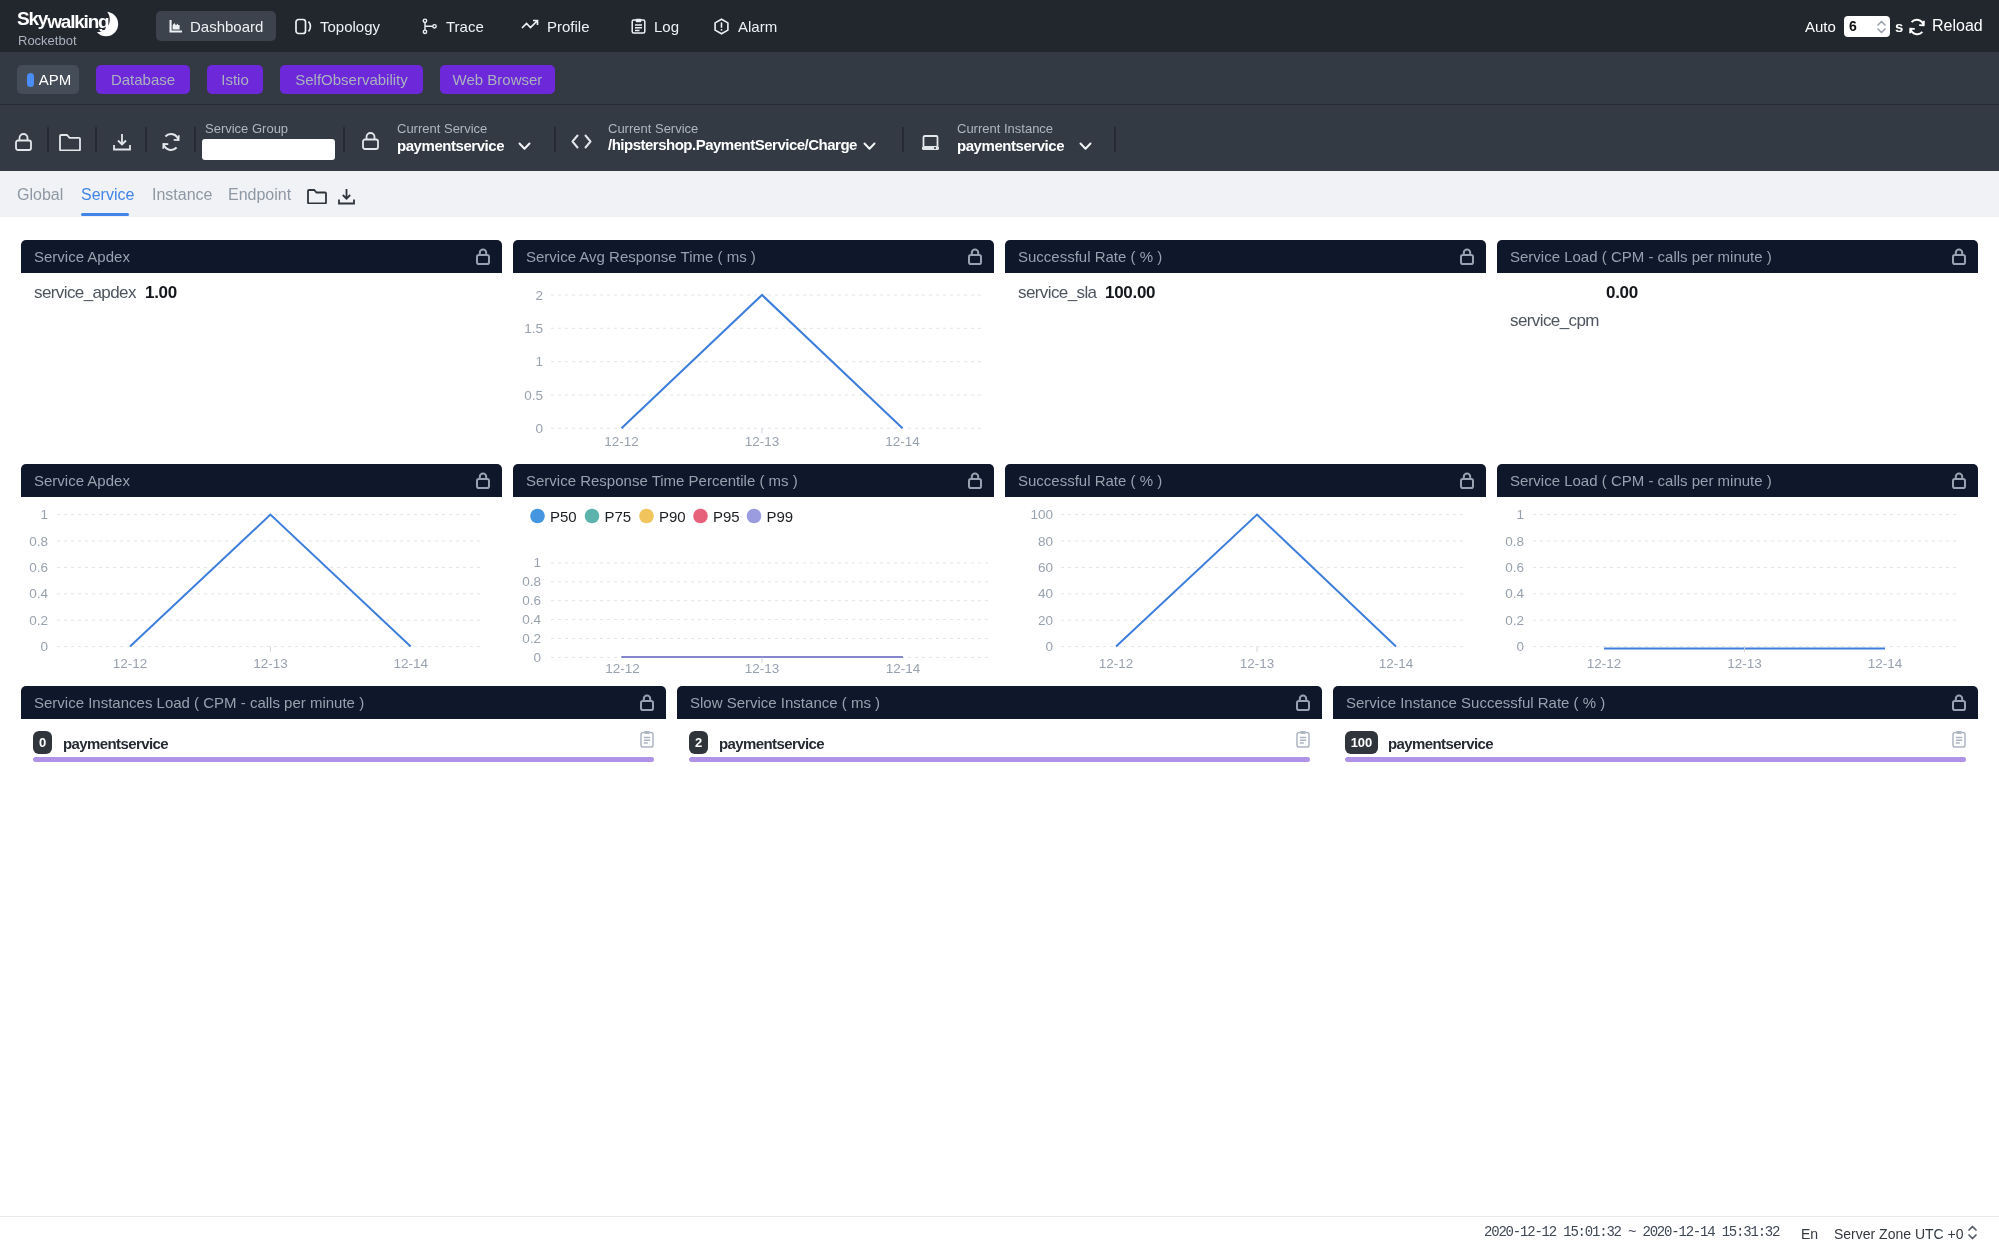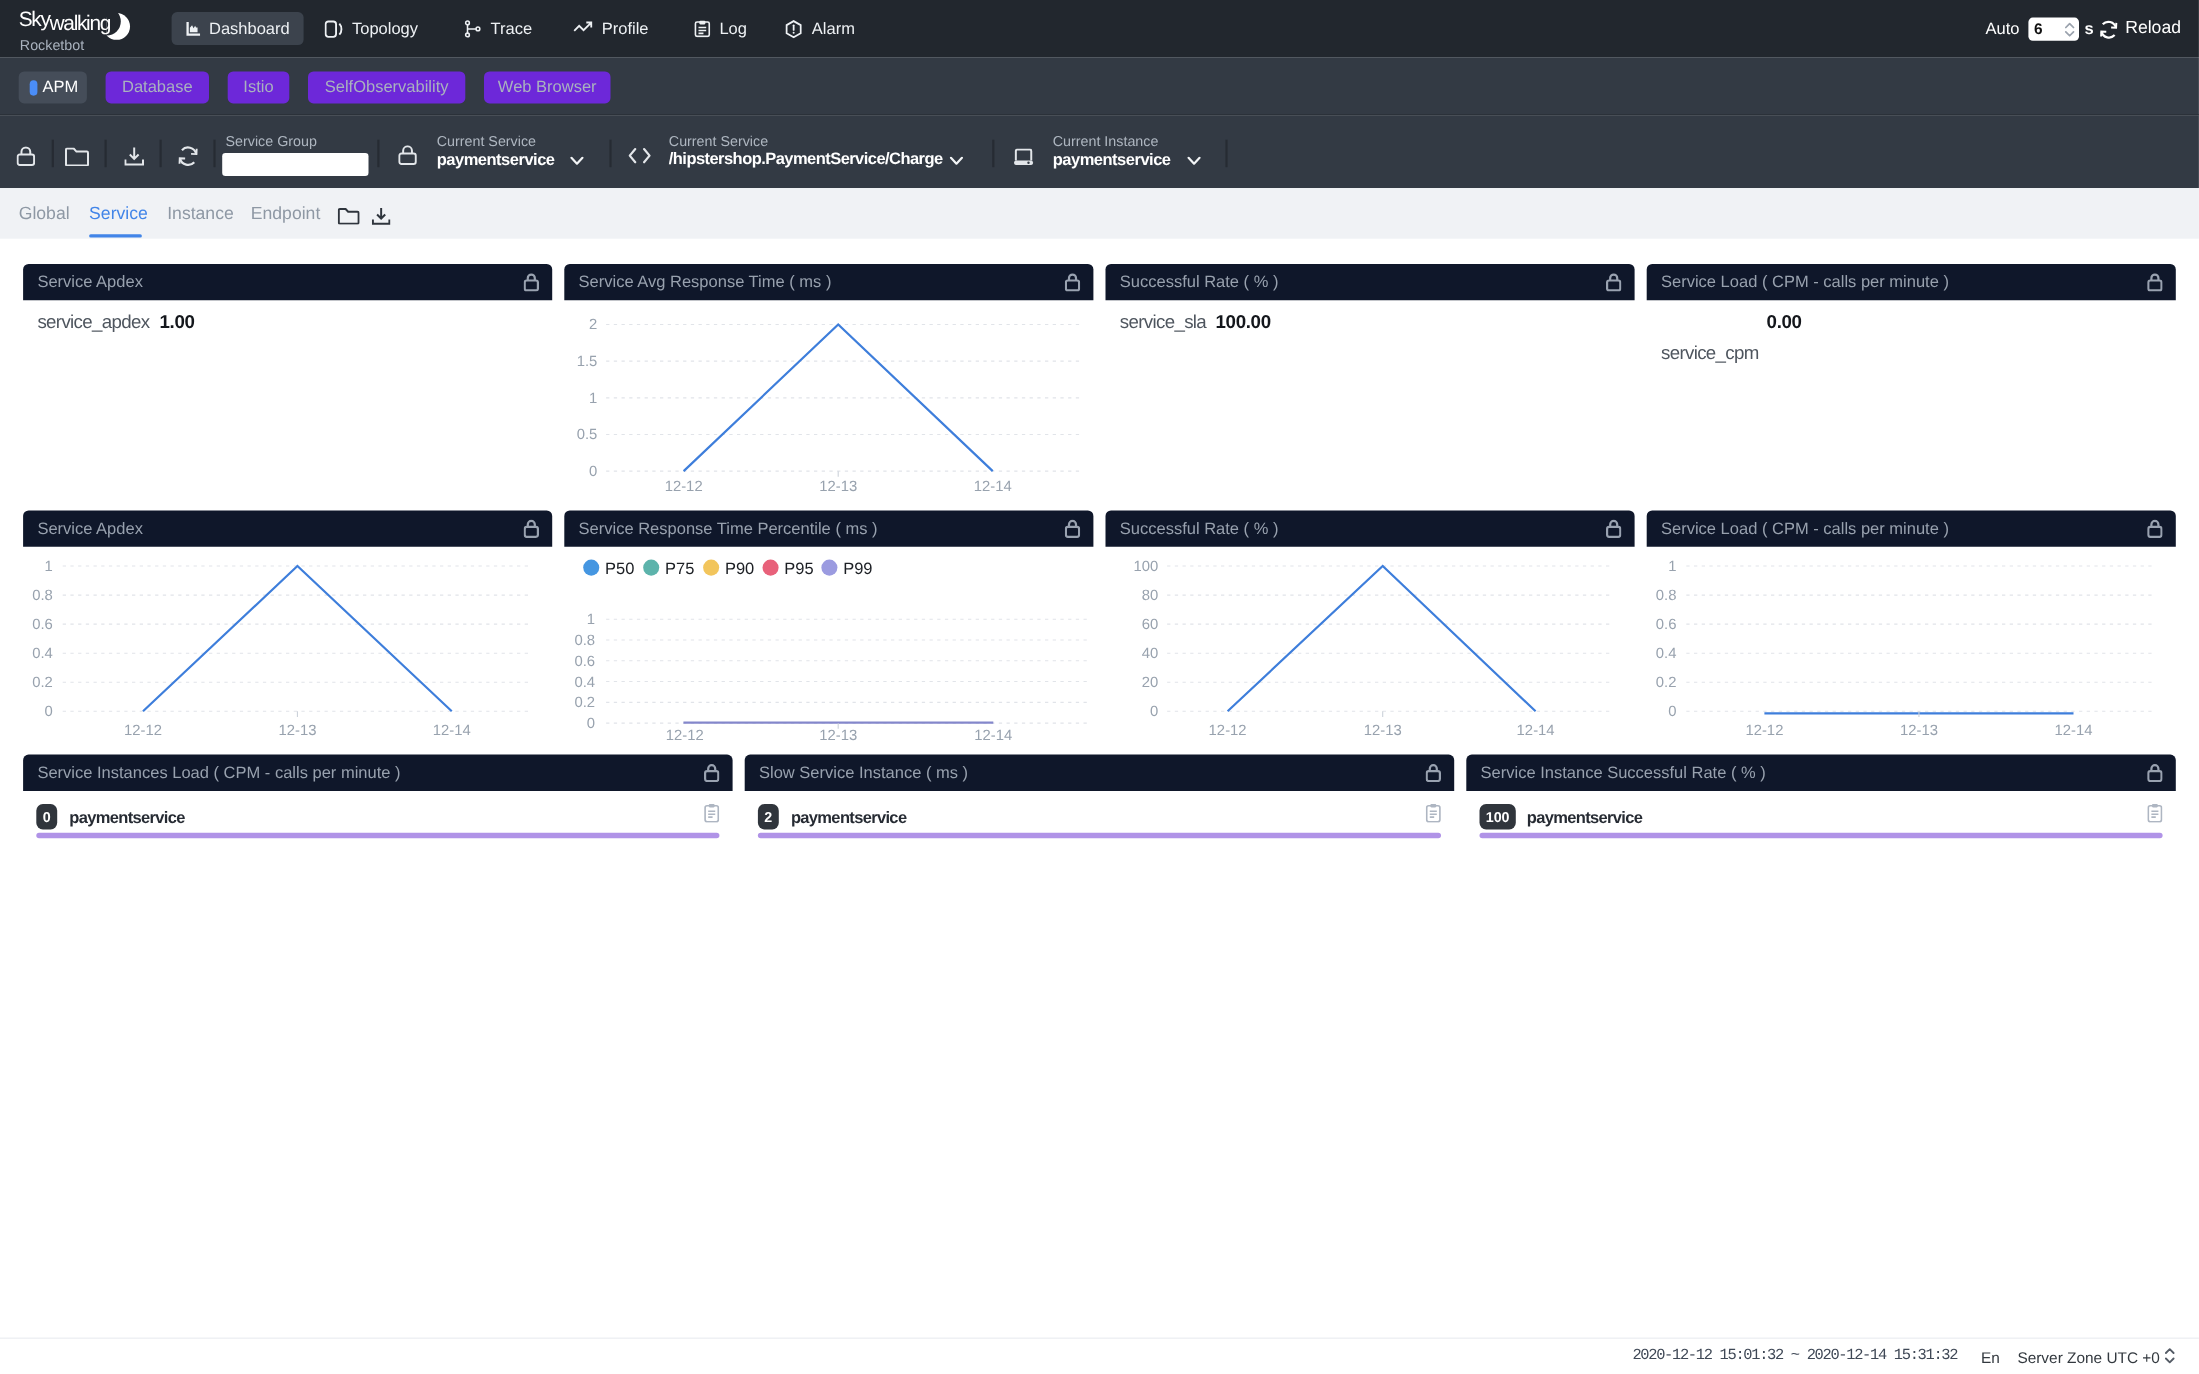--- a/index.html
+++ b/index.html
@@ -45,21 +45,21 @@
         <rect x="4.3" y="1" width="5.4" height="3" rx="1" fill="#aeb6c2" stroke="none"></rect>
         <path d="M3.8 7.5 L10.2 7.5 M3.8 10.2 L10.2 10.2 M3.8 12.9 L7.8 12.9"></path>
       </g>
     </defs>
   </svg>
   <div class="bar1"></div>
   <div class="bar2"></div>
   <div class="bar3"></div>
   <div class="tabbar"></div>
 
-  <div class="abs" style="left:17px; top:8px; color:#fff; font-weight:normal; font-size:19px; letter-spacing:-1.2px; z-index:2;">Sky<span style="position:relative; top:3px;">walking</span></div>
+  <div class="abs" style="left:17px; top:8px; color:#fff; font-weight:bold; font-size:19px; letter-spacing:-1.2px; z-index:2;">Sky<span style="position:relative; top:3px;">walking</span></div>
   <svg class="abs" style="left:97px; top:10px; z-index:1;" width="22" height="28" viewBox="0 0 22 28">
     <circle cx="9" cy="14" r="12.2" fill="#fff"></circle>
     <circle cx="0" cy="9.5" r="12.8" fill="#22272e"></circle>
   </svg>
   <div class="abs" style="left:18px; top:33px; color:#a9b2be; font-size:13px;">Rocketbot</div>
 
   <div class="navitem navbtn" style="left:156px;">
     <svg width="13" height="13" viewBox="0 0 13 13">
         <path d="M0.5 0 L2.6 0 L2.6 10.4 L13 10.4 L13 12.6 L0.5 12.6 Z" fill="#eef1f4"></path>
         <path d="M3.6 9.4 L3.6 5.2 L5.6 3 L7 5.6 L8.4 3.4 L9.2 5 L10.6 5 L10.6 9.4 Z" fill="#eef1f4"></path>

